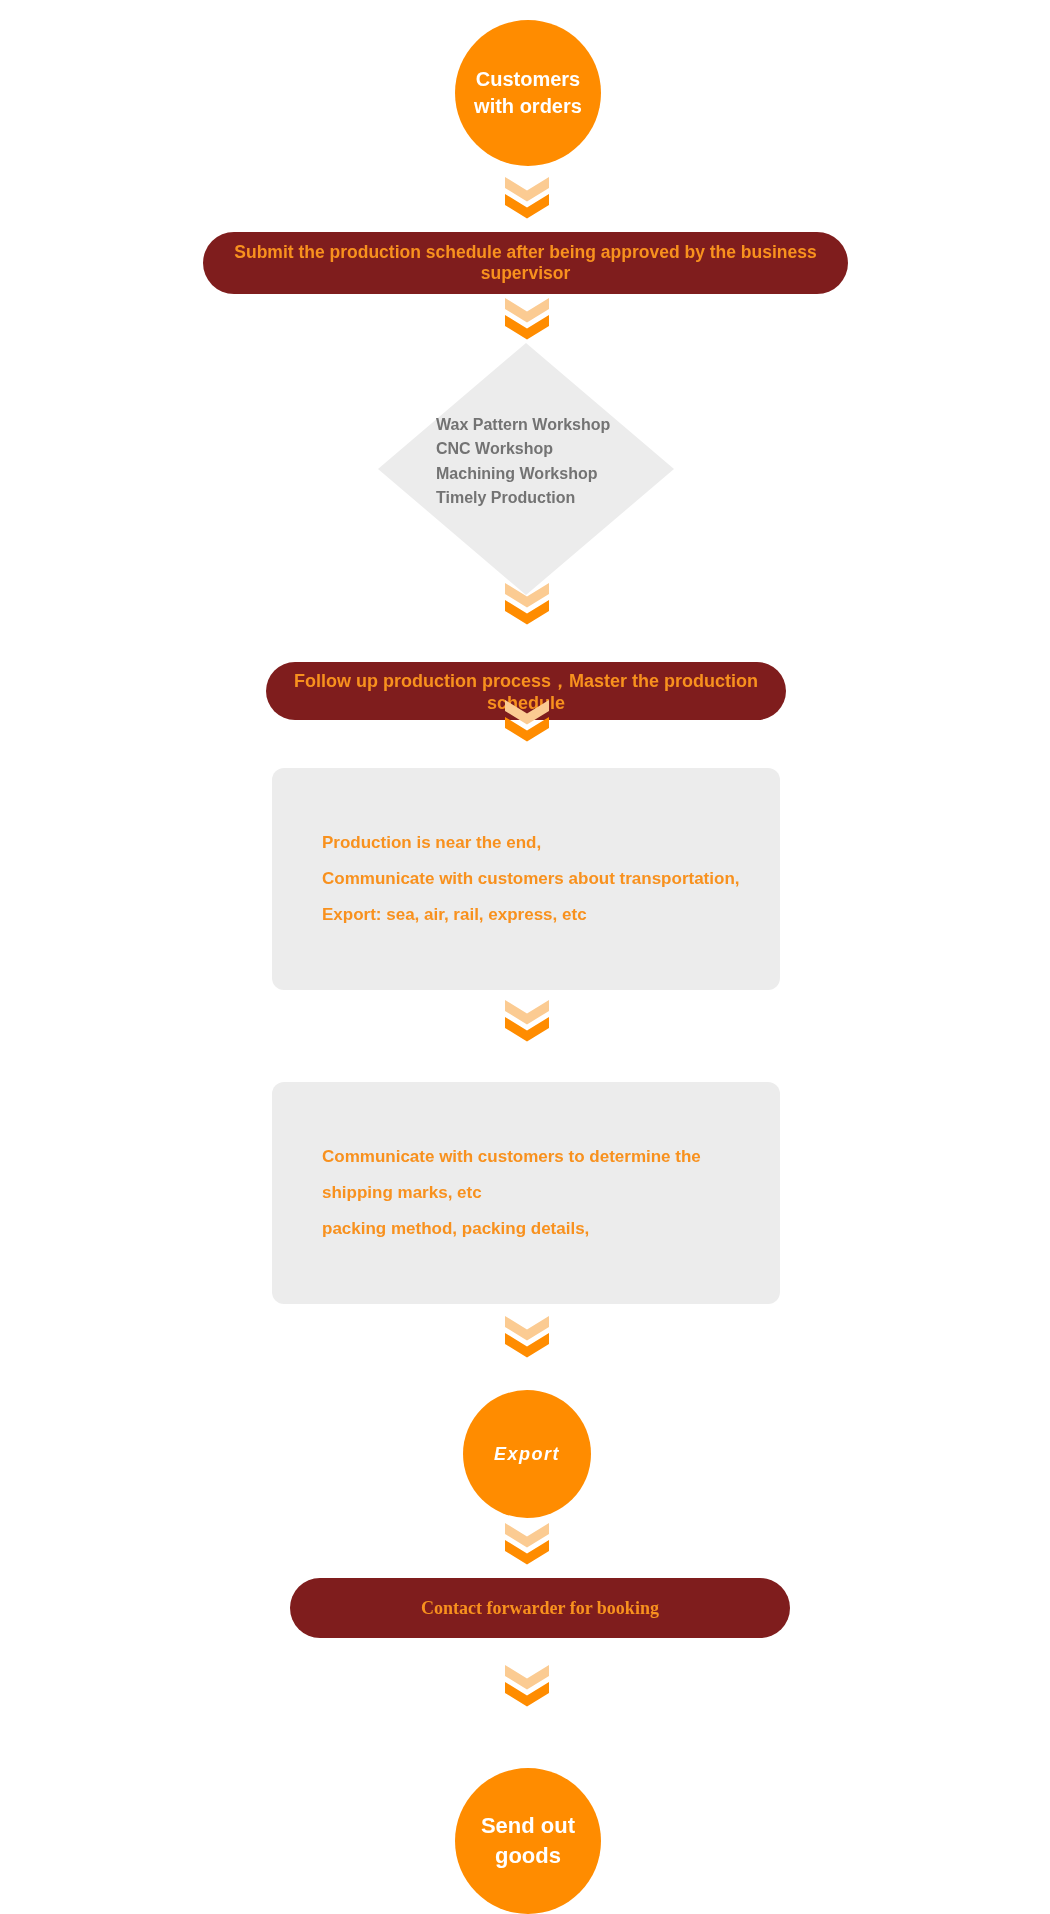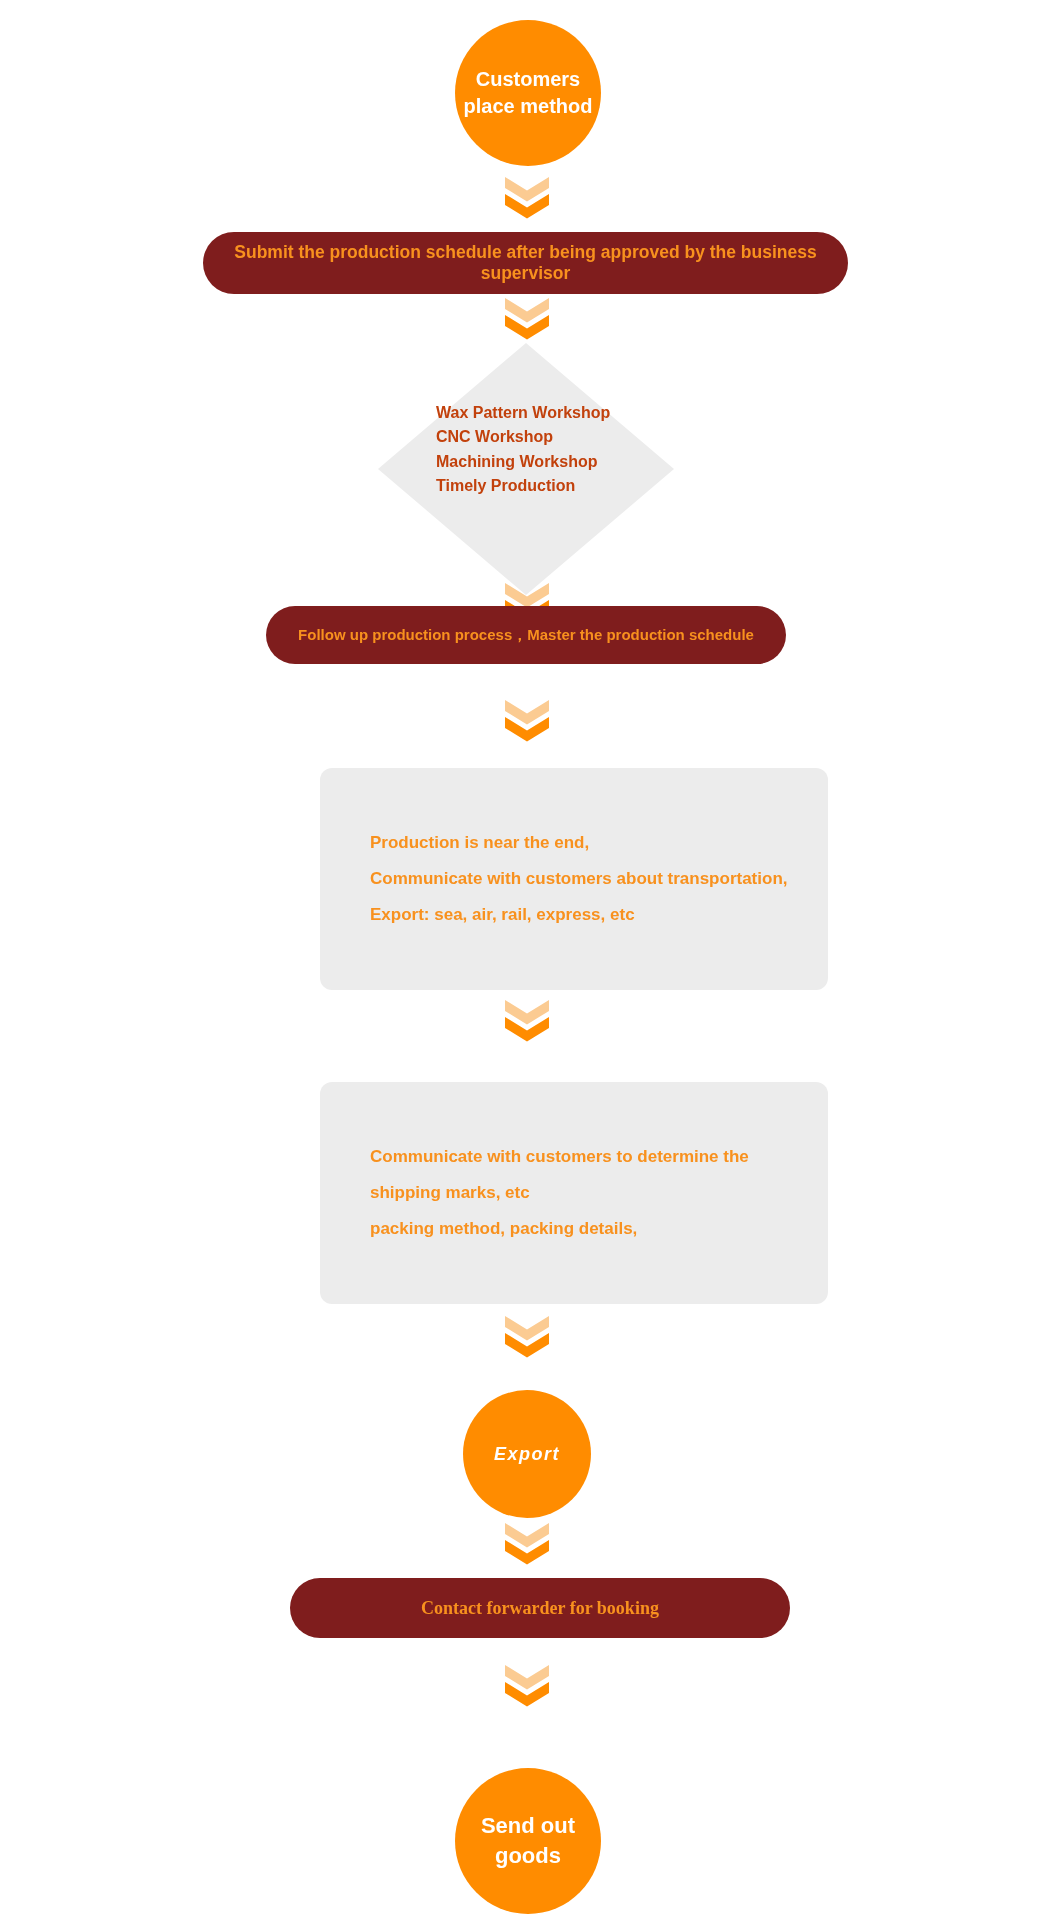--- a/index.html
+++ b/index.html
@@ -82,24 +82,24 @@
   }
   .pill-approve {
     left: 203px;
     top: 232px;
     width: 645px;
     height: 62px;
     font-size: 17.5px;
   }
   .pill-followup {
     left: 266px;
-    top: 606px;
+    top: 662px;
     width: 520px;
     height: 58px;
-    font-size: 15px;
+    font-size: 18px;
   }
   .pill-booking {
     left: 290px;
     top: 1578px;
     width: 500px;
     height: 60px;
     font-size: 18px;
     font-family: Liberation Serif, serif;
   }
 
@@ -112,43 +112,42 @@
   }
   .diamond-shape {
     position: absolute;
     inset: 0;
     background: #ececec;
     clip-path: polygon(50% 0%, 100% 50%, 50% 100%, 0% 50%);
   }
   .diamond-text {
     position: absolute;
     left: 58px;
-    top: 58px;
+    top: 70px;
     width: 220px;
-    color: #c2410c;
+    color: #737373;
     font-weight: bold;
     font-size: 16px;
     line-height: 1.52;
   }
   .diamond-text .dline { display: block; white-space: nowrap; }
 
   
   .bigbox {
     background: #ececec;
     border-radius: 12px;
     color: #f8911e;
     font-weight: bold;
     font-size: 17px;
     line-height: 2.1;
     display: flex;
     flex-direction: column;
     justify-content: center;
     padding-left: 50px;
     padding-right: 20px;
-    margin-left: 48px;
   }
   .bigbox .bline { display: block; }
   .box-transport {
     left: 272px;
     top: 768px;
     width: 508px;
     height: 222px;
   }
   .box-packing {
     left: 272px;
@@ -181,21 +180,21 @@
   .arrow-6 { left: 505px; top: 1316px; }
   .arrow-7 { left: 505px; top: 1523px; }
   .arrow-8 { left: 505px; top: 1665px; }
 </style>
 </head>
 <body>
 
 <div id="flow">
 
   <div class="node circle circle-start">
-    <span class="circle-text"><span>Customers</span><br><span>place method</span></span>
+    <span class="circle-text"><span>Customers</span><br><span>with orders</span></span>
   </div>
 
   <div class="arrow arrow-1">
     <div class="chev chev-top"></div>
     <div class="chev chev-bottom"></div>
   </div>
 
   <div class="node pill pill-approve">
     <span>Submit the production schedule after being approved by the business supervisor</span>
   </div>

